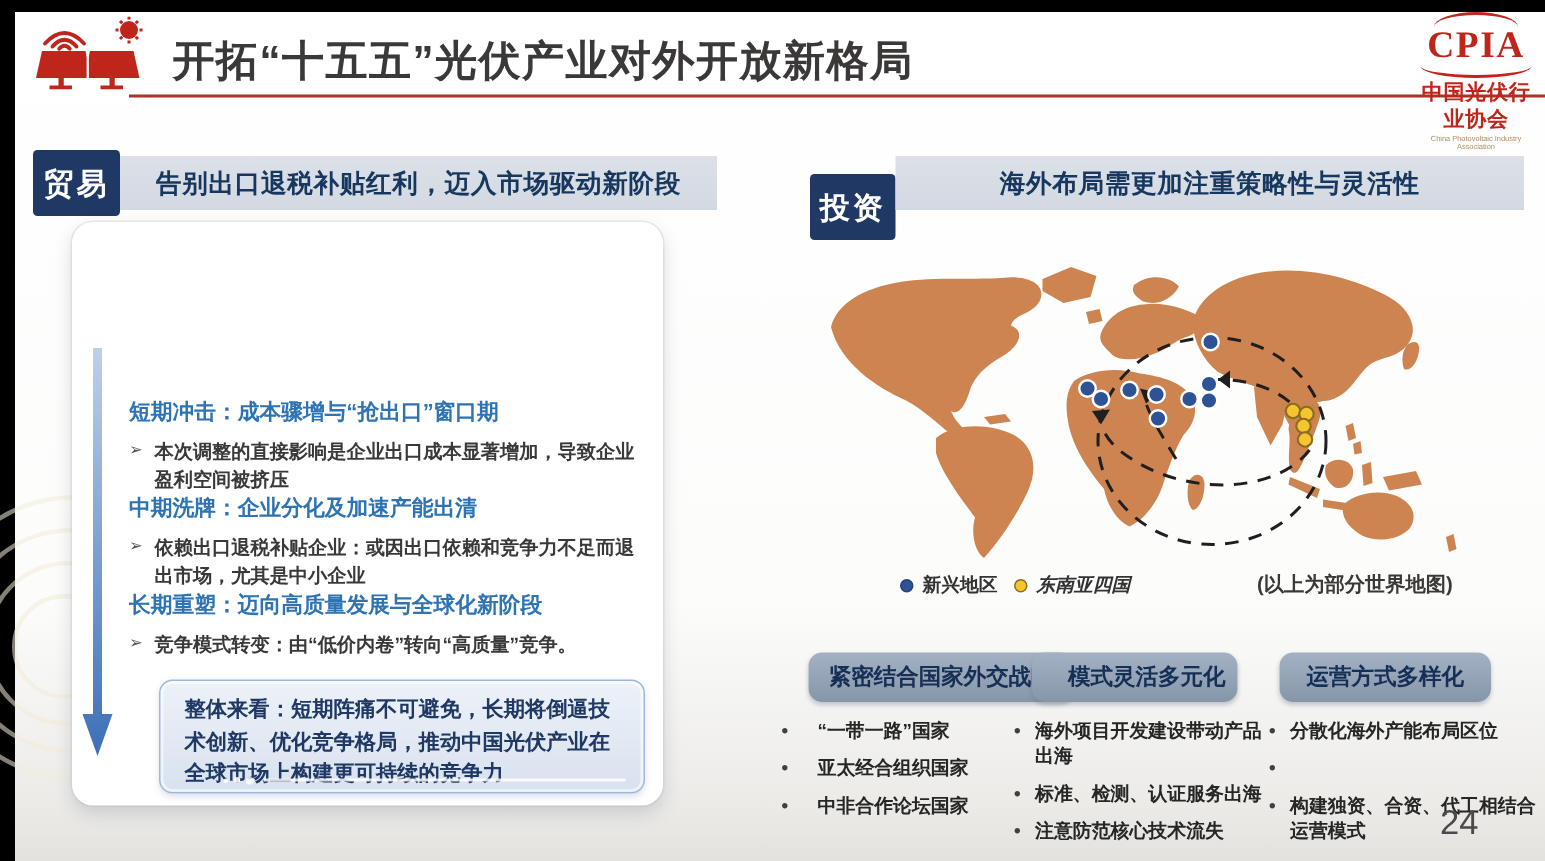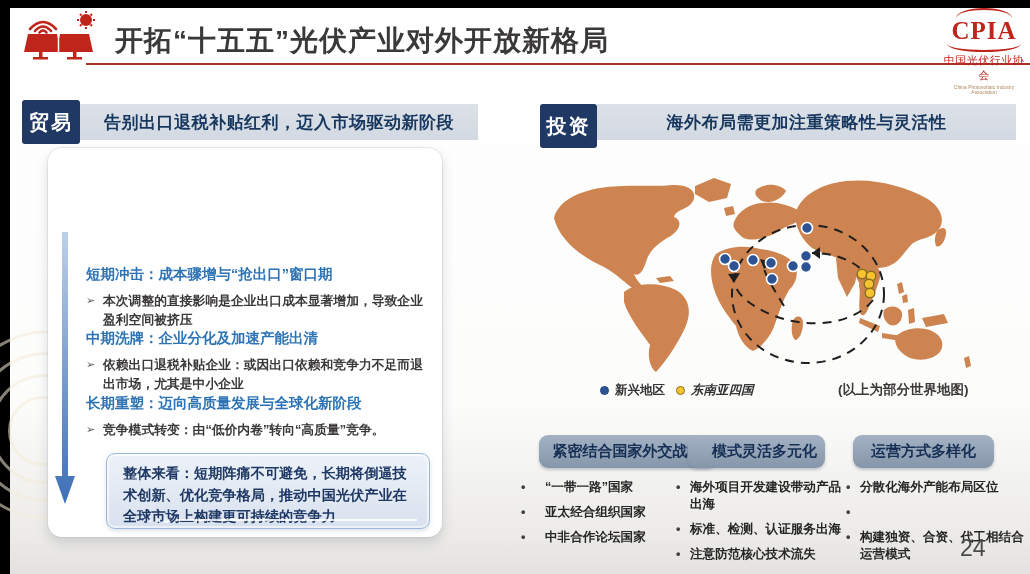--- a/index.html
+++ b/index.html
@@ -15,21 +15,21 @@
 
   
   .hdr-icon { position:absolute; left:20px; top:11px; width:80px; height:52px; }
   .page-title { position:absolute; left:115px; top:22px; font-size:28px; font-weight:800; color:#3B3838; letter-spacing:1px; }
   .hdr-line { position:absolute; left:86px; top:63px; right:0; height:2px; background:#A93226; }
 
   .cpia { position:absolute; left:942px; top:8px; width:84px; text-align:center; }
   .cpia-arc-top { width:56px; height:10px; margin:0 auto; border-top:2px solid #C0251C; border-radius:50%/100% 100% 0 0; }
   .cpia-name { font-size:25px; font-weight:800; color:#C0251C; letter-spacing:1px; line-height:1.0; font-family:"Liberation Serif","DejaVu Serif",serif; }
   .cpia-arc-bot { width:74px; height:8px; margin:1px auto 0; border-bottom:2px solid #C0251C; border-radius:50%/0 0 100% 100%; }
-  .cpia-cn { font-size:11px; font-weight:400; color:#C0251C; margin-top:1px; letter-spacing:.5px; }
+  .cpia-cn { font-size:14px; font-weight:700; color:#C0251C; margin-top:1px; letter-spacing:.5px; }
   .cpia-en { font-size:5.5px; color:#B08A63; margin-top:1px; transform:scale(.9); }
 
   
   .tag-box { position:absolute; width:58px; height:44px; background:#1F3864; border-radius:3px;
              color:#fff; font-size:20px; font-weight:700; display:flex; align-items:center; justify-content:center; letter-spacing:2px; }
   .head-bar { position:absolute; height:36px; background:linear-gradient(180deg,#DCE1E8,#D3D9E2);
               display:flex; align-items:center; justify-content:center;
               color:#17375E; font-size:17px; font-weight:800; letter-spacing:.5px; }
 
   
@@ -174,21 +174,21 @@
     <div class="summary-text">整体来看：短期阵痛不可避免，长期将倒逼技术创新、优化竞争格局，推动中国光伏产业在全球市场上构建更可持续的竞争力</div>
     <div class="summary-deco">
       <i class="d1"></i>
         <i class="d2"></i>
         <i class="d3"></i>
         <span class="dline"></span>
     </div>
   </div>
 </div>
 
-<div class="tag-box" style="left:540px; top:104px; width:57px;">投资</div>
+<div class="tag-box" style="left:540px; top:116px; width:57px;">投资</div>
 <div class="head-bar" style="left:597px; top:104px; width:419px;">海外布局需更加注重策略性与灵活性</div>
 
 <svg class="map-svg" viewBox="0 0 470 222">
   <g fill="#CE8450">
 
     <path d="M147,26 L166,18 L183,24 L179,38 L161,42 L147,34 Z"></path>
 
     <path d="M6,58 C10,42 28,32 52,28 C76,24 104,27 124,25 C140,24 150,31 145,41 C140,50 128,49 126,57 C136,61 131,71 121,77 C109,84 101,91 98,102 C95,111 91,117 86,114 C89,122 96,127 101,132 L105,140 C101,144 94,140 89,132 C79,124 66,112 56,107 C36,98 12,82 6,58 Z"></path>
 
     <path d="M108,118 L122,116 L126,121 L112,123 Z"></path>

